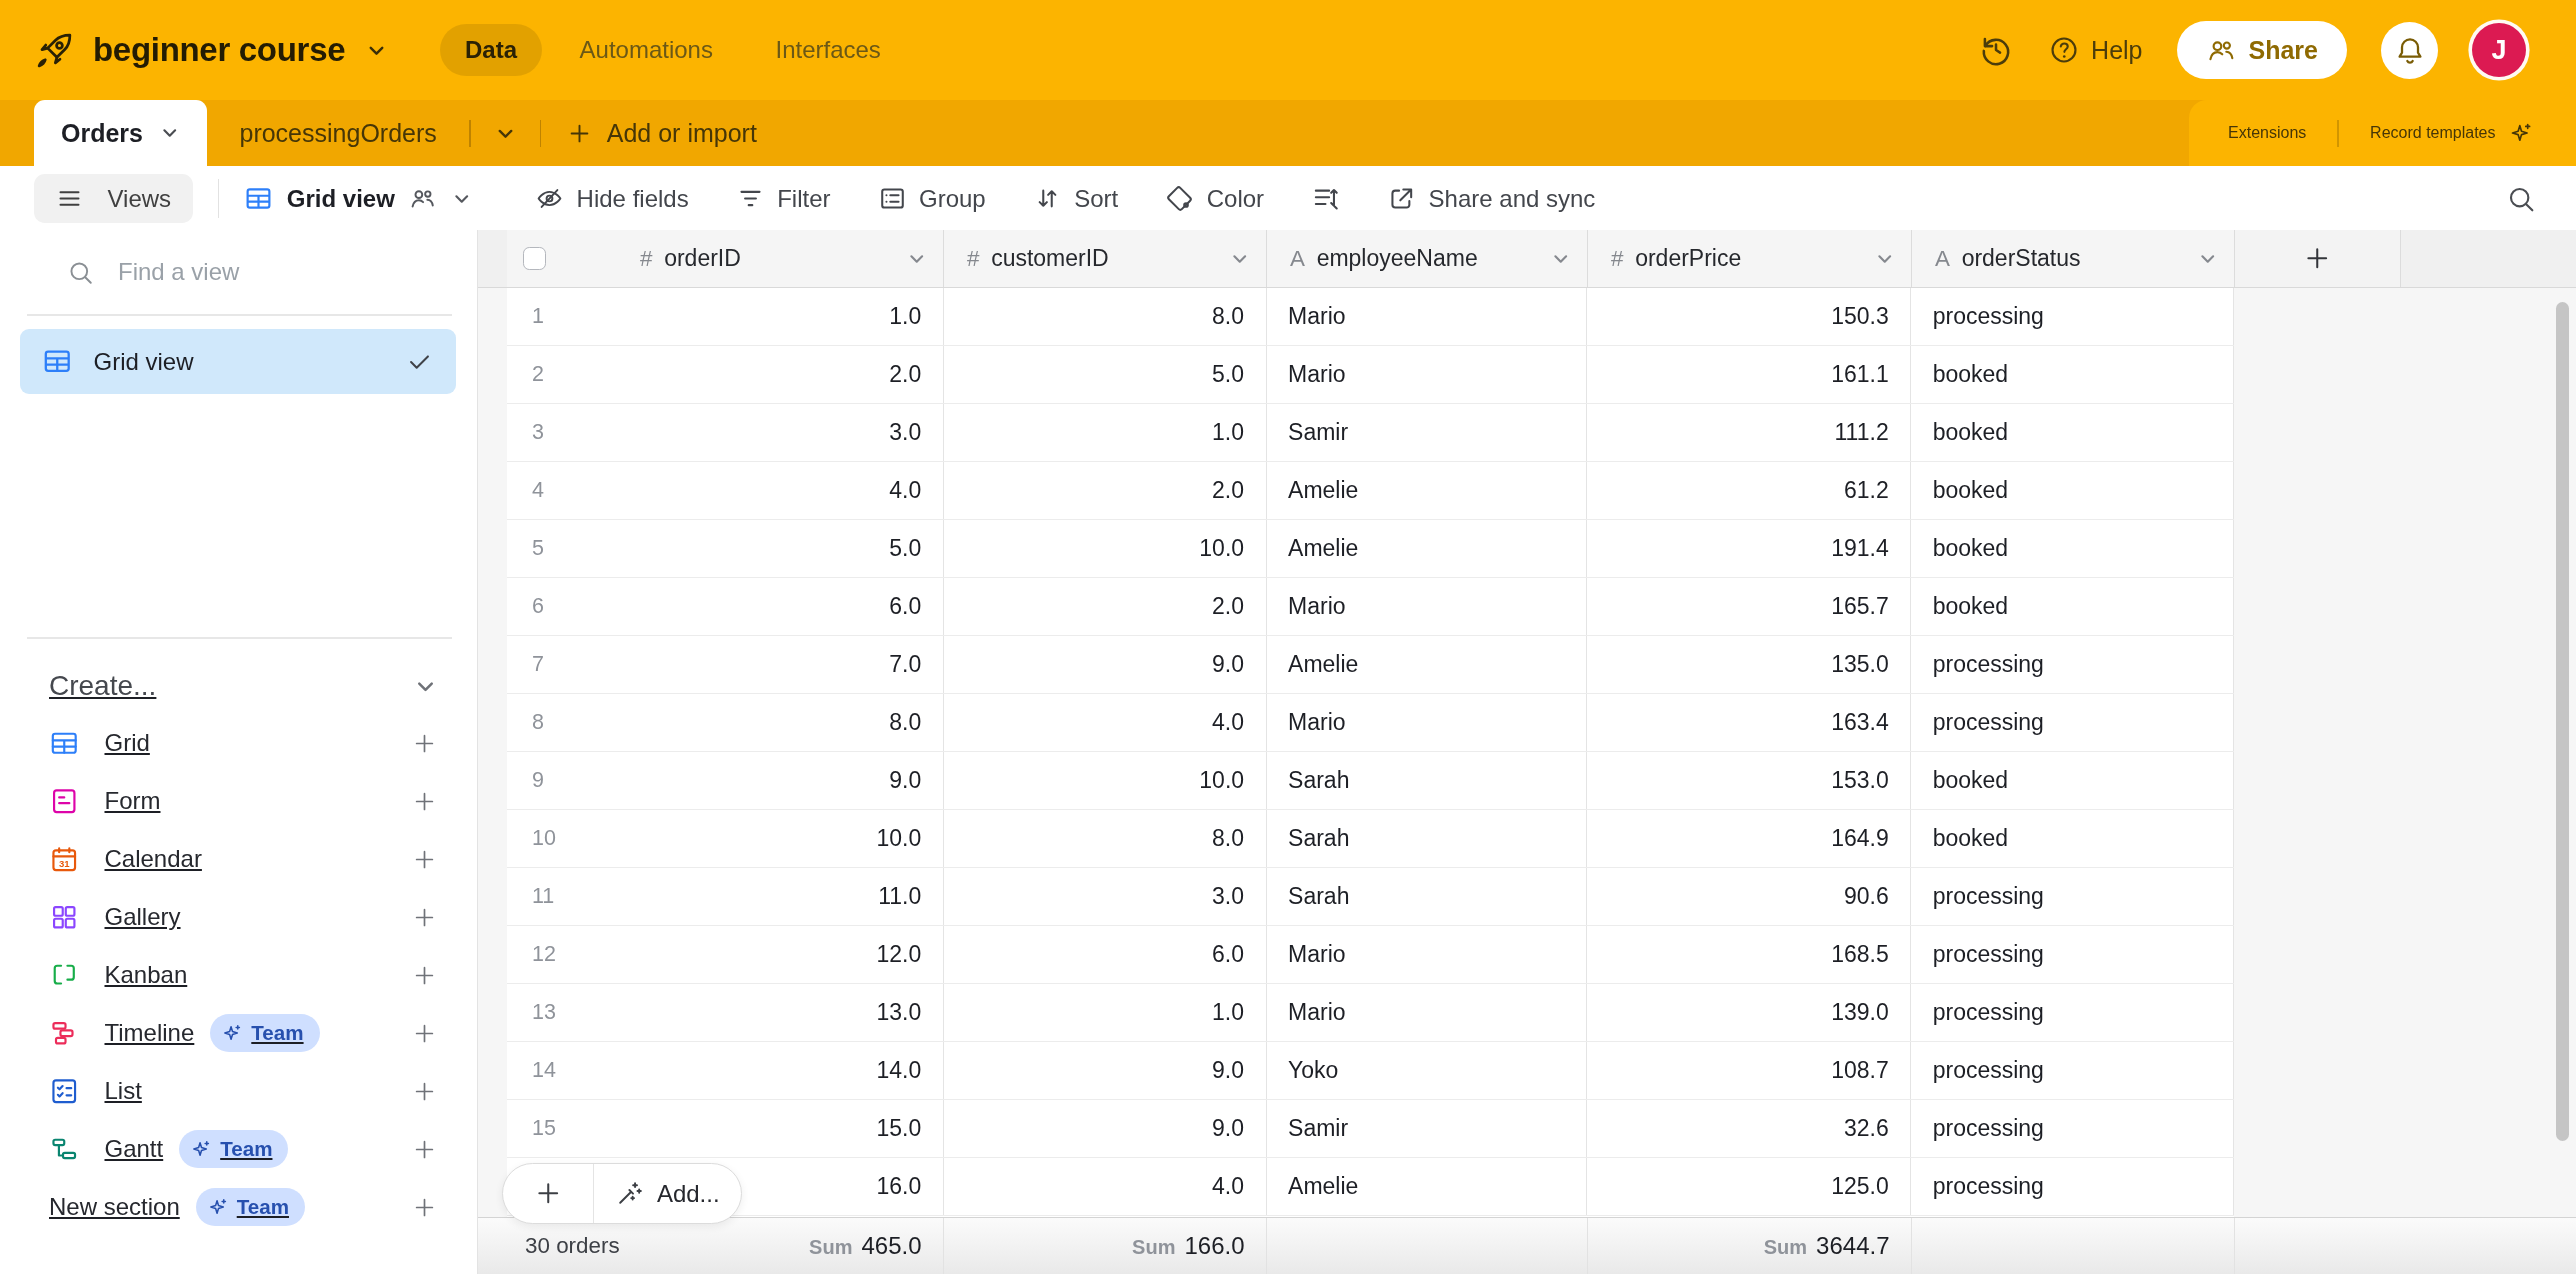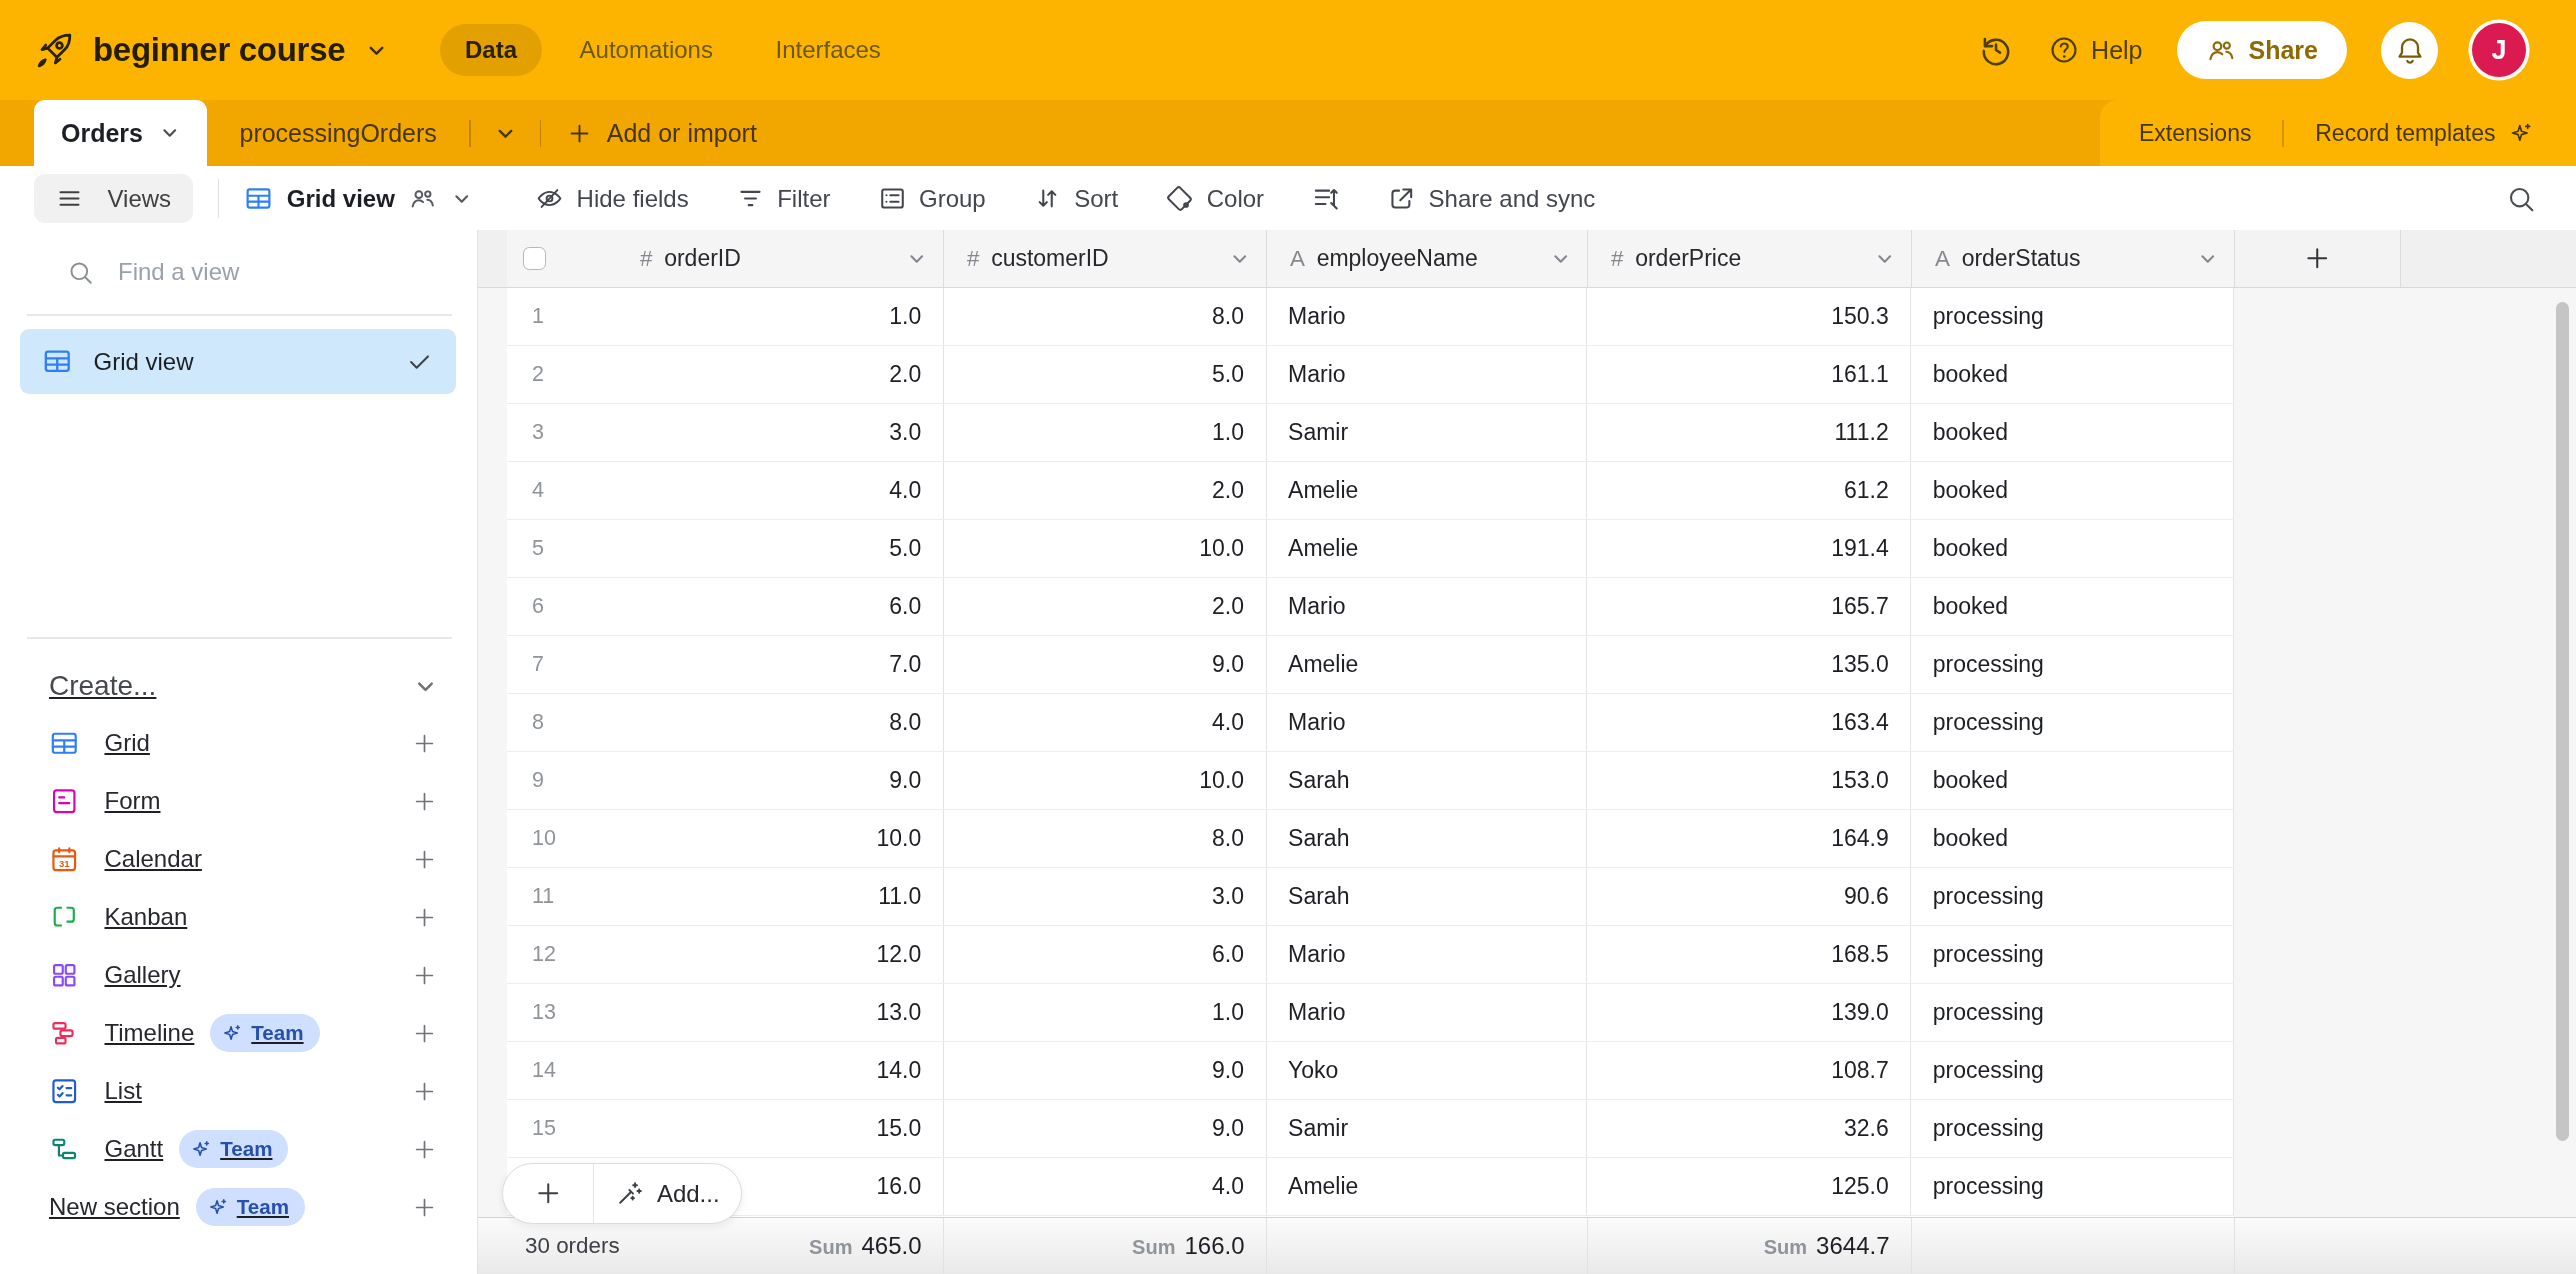--- a/index.html
+++ b/index.html
@@ -24,21 +24,21 @@
   .avatar{width:54px;height:54px;border-radius:50%;background:#dc1a52;color:#fff;font-size:27px;font-weight:700;display:flex;align-items:center;justify-content:center;box-shadow:0 0 0 3.6px rgba(255,255,255,.95);}
 
   
   .tabbar{position:absolute;left:0;top:100px;width:2576px;height:66px;background:#f1a700;display:flex;align-items:center;}
   .tab-active{height:66px;background:#fff;border-radius:10.8px 10.8px 0 0;margin-left:34px;padding:0 27px;display:flex;align-items:center;gap:16px;font-size:25px;font-weight:600;color:#1d1f25;}
   .tab-active .chev{color:#4a4d52;}
   .tab-plain{padding:0 32px;font-size:25px;font-weight:500;color:#463607;}
   .tb-vdiv{width:1.8px;height:27px;background:rgba(60,40,0,.28);}
   .tab-list-chev{color:#463607;padding:0 23px;}
   .addimport{display:flex;align-items:center;gap:13.4px;padding:0 25px;font-size:25px;font-weight:500;color:#463607;}
-  .tabbar-right{position:absolute;right:0;top:0;height:66px;display:flex;align-items:center;gap:31px;padding:0 41px 0 39px;background:#fcb400;border-top-left-radius:18px;font-size:23px;font-weight:500;color:#463607;}
+  .tabbar-right{position:absolute;right:0;top:0;height:66px;display:flex;align-items:center;gap:31px;padding:0 41px 0 39px;background:#fcb400;border-top-left-radius:18px;font-size:16px;font-weight:500;color:#463607;}
   .tabbar-right .tb-vdiv{background:rgba(60,40,0,.22);}
   .rt-group{display:flex;align-items:center;gap:12.5px;}
 
   
   .toolbar{position:absolute;left:0;top:167px;width:2576px;height:64px;background:#fff;border-bottom:1.8px solid #dfdfdf;display:flex;align-items:center;padding:0 39px 0 34px;box-shadow:0 1.8px 3.6px rgba(0,0,0,.04);}
   .viewsbtn{display:flex;align-items:center;gap:25px;background:#f1f1f1;border-radius:10.8px;padding:10.8px 21.5px;font-size:24px;font-weight:500;color:#404040;}
   .tdiv{width:1.8px;height:39px;background:#e2e2e2;margin:0 25px;}
   .viewsel{display:flex;align-items:center;gap:13.4px;font-size:24px;font-weight:600;color:#1d1f25;margin-right:16px;}
   .viewsel .gicon{color:#2d7ff9;}
   .viewsel .muted{color:#55585e;}
@@ -356,43 +356,43 @@
           </span>
           <span class="clabel">Calendar</span>
           <span class="flex1"></span>
           <span class="cplus">
             <svg width="27" height="27" viewBox="0 0 24 24" fill="none" stroke="currentColor" stroke-width="1.5" stroke-linecap="round">
               <path d="M12 5v14M5 12h14"></path>
             </svg>
           </span>
         </div>
         <div class="citem">
-          <span class="cicon" style="color: rgb(23, 173, 73);">
-            <svg width="30.5" height="30.5" viewBox="0 0 24 24" fill="none" stroke="currentColor" stroke-width="1.7" stroke-linecap="round" stroke-linejoin="round">
-              <path d="M9.5 18.5H6.5a2 2 0 0 1-2-2v-10a2 2 0 0 1 2-2h3M14.5 4.5h3a2 2 0 0 1 2 2v7a2 2 0 0 1-2 2h-3"></path>
-            </svg>
-          </span>
-          <span class="clabel">Kanban</span>
-          <span class="flex1"></span>
-          <span class="cplus">
-            <svg width="27" height="27" viewBox="0 0 24 24" fill="none" stroke="currentColor" stroke-width="1.5" stroke-linecap="round">
-              <path d="M12 5v14M5 12h14"></path>
-            </svg>
-          </span>
-        </div>
-        <div class="citem">
           <span class="cicon" style="color: rgb(139, 70, 255);">
             <svg width="30.5" height="30.5" viewBox="0 0 24 24" fill="none" stroke="currentColor" stroke-width="1.7" stroke-linecap="round" stroke-linejoin="round">
               <rect x="4" y="4" width="6.8" height="6.8" rx="1.2"></rect>
               <rect x="13.2" y="4" width="6.8" height="6.8" rx="1.2"></rect>
               <rect x="4" y="13.2" width="6.8" height="6.8" rx="1.2"></rect>
               <rect x="13.2" y="13.2" width="6.8" height="6.8" rx="1.2"></rect>
             </svg>
           </span>
           <span class="clabel">Gallery</span>
+          <span class="flex1"></span>
+          <span class="cplus">
+            <svg width="27" height="27" viewBox="0 0 24 24" fill="none" stroke="currentColor" stroke-width="1.5" stroke-linecap="round">
+              <path d="M12 5v14M5 12h14"></path>
+            </svg>
+          </span>
+        </div>
+        <div class="citem">
+          <span class="cicon" style="color: rgb(23, 173, 73);">
+            <svg width="30.5" height="30.5" viewBox="0 0 24 24" fill="none" stroke="currentColor" stroke-width="1.7" stroke-linecap="round" stroke-linejoin="round">
+              <path d="M9.5 18.5H6.5a2 2 0 0 1-2-2v-10a2 2 0 0 1 2-2h3M14.5 4.5h3a2 2 0 0 1 2 2v7a2 2 0 0 1-2 2h-3"></path>
+            </svg>
+          </span>
+          <span class="clabel">Kanban</span>
           <span class="flex1"></span>
           <span class="cplus">
             <svg width="27" height="27" viewBox="0 0 24 24" fill="none" stroke="currentColor" stroke-width="1.5" stroke-linecap="round">
               <path d="M12 5v14M5 12h14"></path>
             </svg>
           </span>
         </div>
         <div class="citem">
           <span class="cicon" style="color: rgb(236, 44, 90);">
             <svg width="30.5" height="30.5" viewBox="0 0 24 24" fill="none" stroke="currentColor" stroke-width="1.7" stroke-linecap="round" stroke-linejoin="round">

